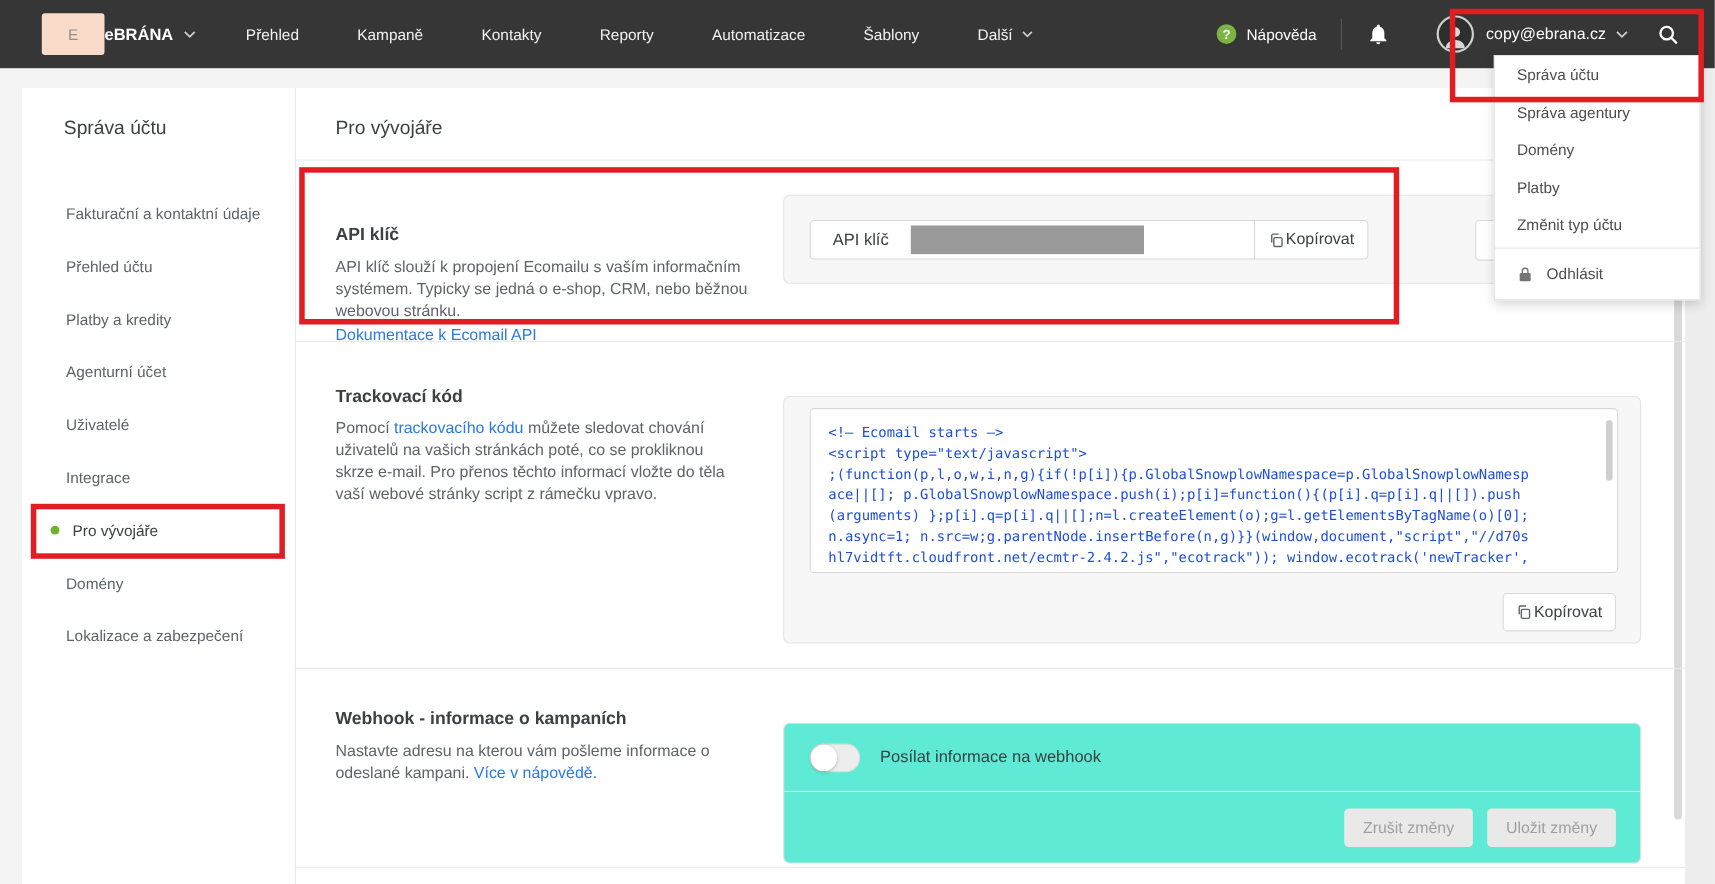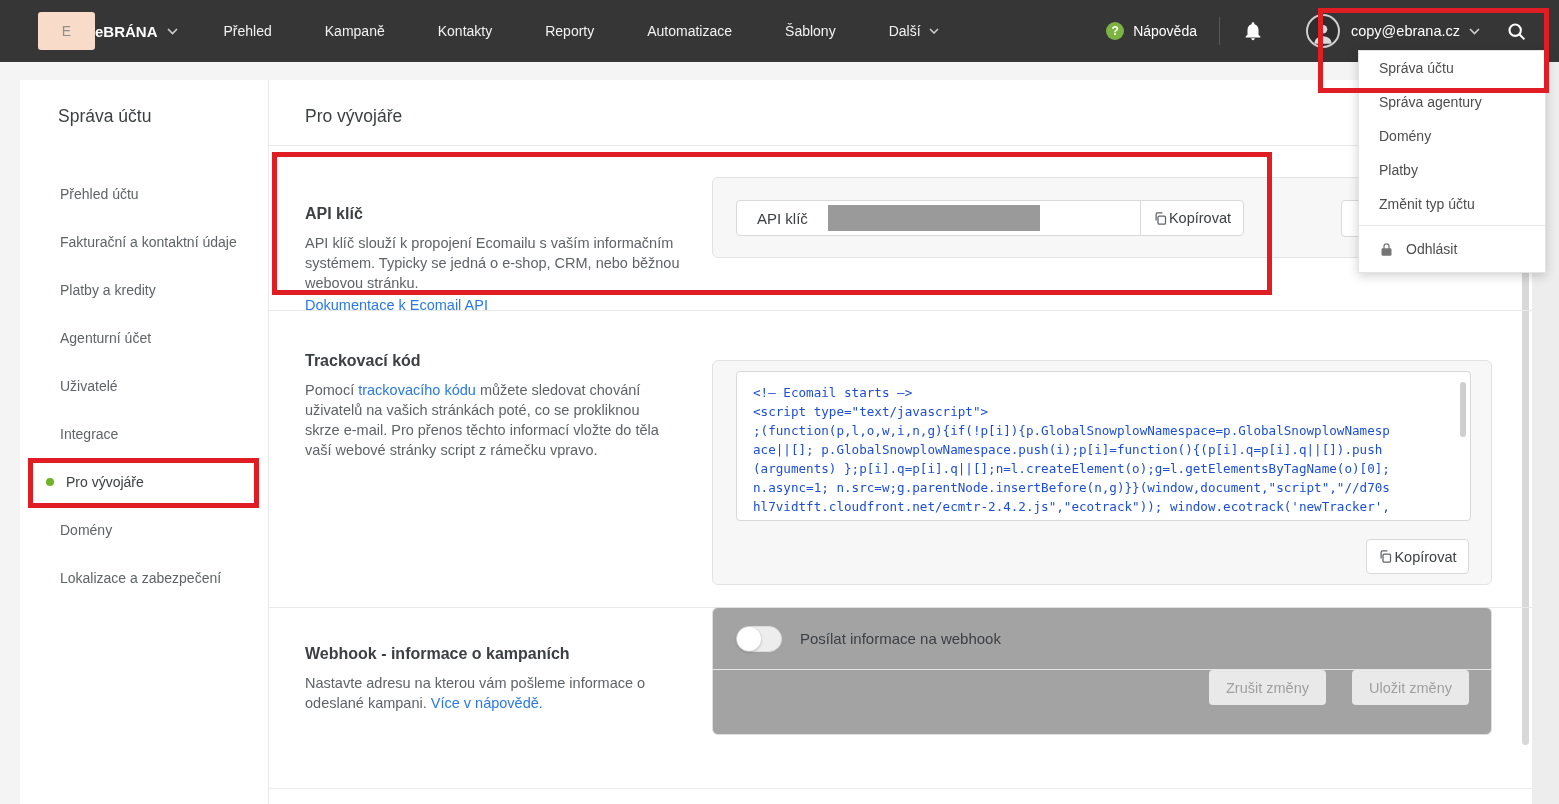--- a/index.html
+++ b/index.html
@@ -69,29 +69,29 @@
   .icon-gray { color:#5f6368; }
 
   .code-card { top:360px; height:225px; }
   .code-box { position:absolute; left:23px; top:10px; width:735px; height:150px; background:#fff;
               border:1px solid #d9d9d9; border-radius:4px; padding:11px 16px; overflow:hidden; }
   .code-box pre { font-family:"DejaVu Sans Mono", monospace; font-size:12.6px; line-height:19px;
                   color:#1d4ed8; white-space:pre; margin:0; }
   .code-thumb { position:absolute; right:4px; top:10px; width:6px; height:55px; background:#cfcfcf; border-radius:3px; }
   .code-copy { position:absolute; right:22px; top:178px; width:103px; height:35px; }
 
-  .webhook-card { top:607px; height:128px; background:#a3a3a3; border-color:#e0e0e0; }
+  .webhook-card { top:657px; height:128px; background:#5eead4; border-color:#e0e0e0; }
   .toggle-row { height:62px; display:flex; align-items:center; padding-left:23px; gap:18px;
                 border-bottom:1px solid #e6e6e6; }
   .toggle { position:relative; width:46px; height:26px; border-radius:13px; background:#ededed;
             border:1px solid #dcdcdc; cursor:pointer; flex:0 0 auto; }
   .toggle .knob { position:absolute; left:0px; top:0px; width:24px; height:24px; border-radius:50%;
                   background:#fff; box-shadow:0 1px 3px rgba(0,0,0,.25); }
   .toggle-label { font-size:15px; color:#3c4043; }
-  .card-footer { height:65px; display:flex; justify-content:flex-end; gap:26px; padding-right:22px; }
+  .card-footer { height:65px; display:flex; align-items:center; justify-content:flex-end; gap:13px; padding-right:22px; }
   .btn-disabled { height:35px; padding:0 17px; background:#e9e9e9; border:none; border-radius:4px;
                   color:#a0a0a0; font-size:14.5px; font-family:inherit; }
 
   
   .user-menu { position:absolute; left:1358px; top:50px; width:188px; background:#fff; z-index:30;
                box-shadow:0 3px 10px rgba(0,0,0,.18); border:1px solid #e4e4e4; list-style:none; padding-bottom:4px; }
   .user-menu li { height:34px; display:flex; align-items:center; padding-left:20px;
                   font-size:14px; color:#4d4d4d; cursor:pointer; }
   .menu-divider { height:1px; background:#e6e6e6; margin:4px 0; }
   .logout-row { gap:12px; height:38px !important; }
@@ -173,24 +173,24 @@
   </header>
 
   <div class="panel"></div>
   <div class="v-divider"></div>
   <div class="scroll-gutter"></div>
   <div class="scroll-thumb"></div>
 
   <div class="sidebar-title">Správa účtu</div>
   <ul class="side-list">
     <li>
+        <span>Fakturační a kontaktní údaje</span>
+      </li>
+    <li>
         <span>Přehled účtu</span>
-      </li>
-    <li>
-        <span>Fakturační a kontaktní údaje</span>
       </li>
     <li>
         <span>Platby a kredity</span>
       </li>
     <li>
         <span>Agenturní účet</span>
       </li>
     <li>
         <span>Uživatelé</span>
       </li>

